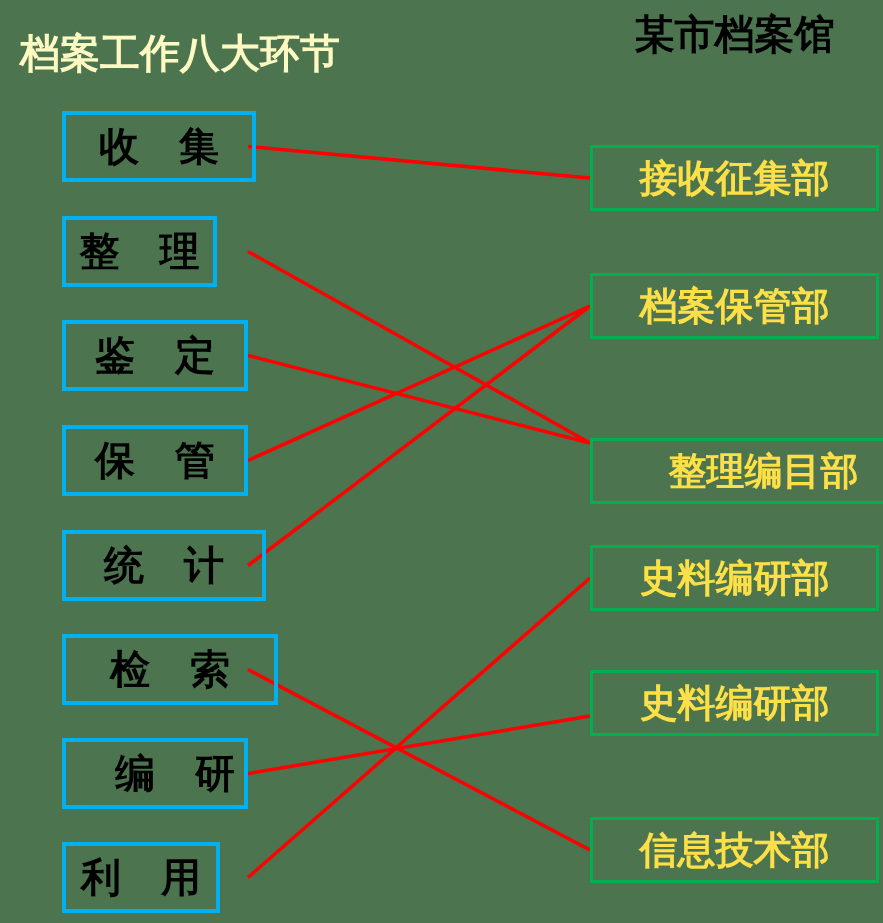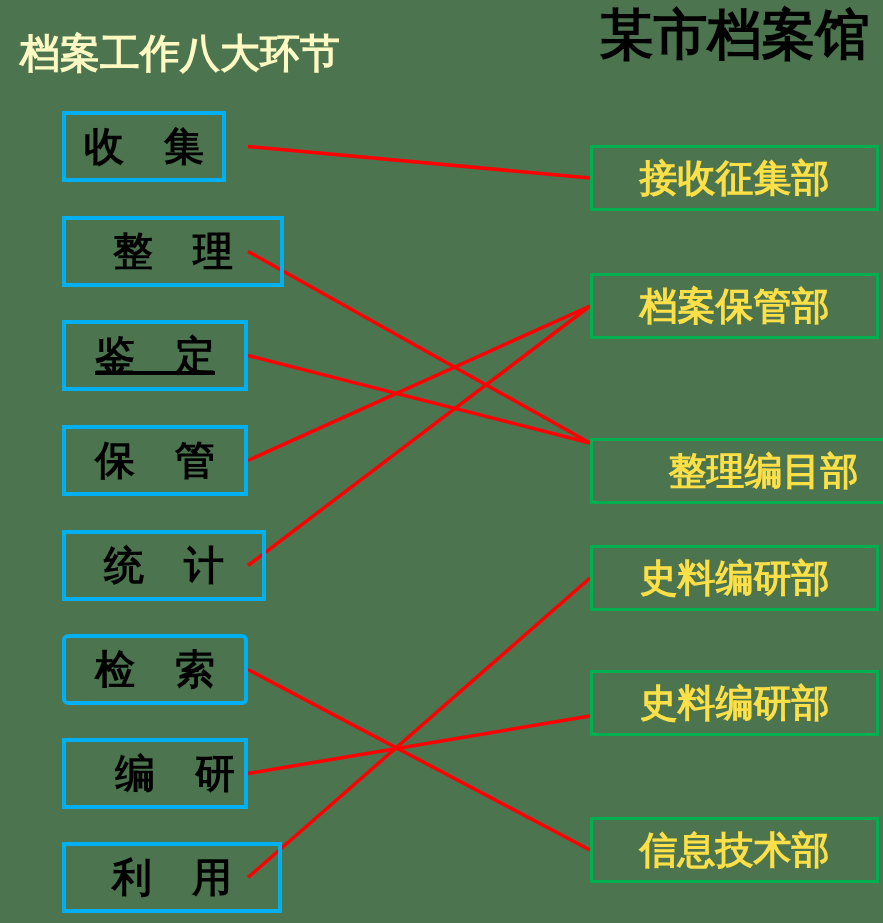--- a/index.html
+++ b/index.html
@@ -26,21 +26,21 @@
     font-weight: 700;
     color: #fef9c3;
     white-space: nowrap;
     letter-spacing: 0px;
   }
   .title-right {
     position: absolute;
     left: 590px; top: 6px;
     width: 289px;
     text-align: center;
-    font-size: 54px;
+    font-size: 40px;
     font-weight: 700;
     color: #000;
     line-height: 57px;
     white-space: nowrap;
   }
   .process-box {
     position: absolute;
     box-sizing: border-box;
     border: 4px solid #00B0F0;
     display: flex;
@@ -76,42 +76,42 @@
       <line x1="248" y1="565.5" x2="590" y2="306" stroke="#FF0000" stroke-width="3.5"></line>
       <line x1="248" y1="669.5" x2="590" y2="850" stroke="#FF0000" stroke-width="3.5"></line>
       <line x1="248" y1="773.5" x2="590" y2="716" stroke="#FF0000" stroke-width="3.5"></line>
       <line x1="248" y1="877.5" x2="590" y2="578" stroke="#FF0000" stroke-width="3.5"></line>
     </svg>
   <div class="title-left">档案工作八大环节</div>
   <div class="title-right">
     <div>某市档案馆</div>
   </div>
   <div id="left-boxes">
-      <div class="process-box" style="left: 62px; top: 111px; width: 164px; height: 71px; border-color: rgb(0, 176, 240);">
+      <div class="process-box" style="left: 62px; top: 111px; width: 194px; height: 71px; border-color: rgb(0, 176, 240);">
         <span>收　集</span>
       </div>
-      <div class="process-box" style="left: 62px; top: 216px; width: 222px; height: 71px; border-color: rgb(0, 176, 240);">
+      <div class="process-box" style="left: 62px; top: 216px; width: 155px; height: 71px; border-color: rgb(0, 176, 240);">
         <span>整　理</span>
       </div>
-      <div class="process-box" style="left: 62px; top: 320px; width: 186px; height: 71px; border-color: rgb(0, 176, 240); text-decoration: underline;">
+      <div class="process-box" style="left: 62px; top: 320px; width: 186px; height: 71px; border-color: rgb(0, 176, 240);">
         <span>鉴　定</span>
       </div>
       <div class="process-box" style="left: 62px; top: 425px; width: 186px; height: 71px; border-color: rgb(0, 176, 240);">
         <span>保　管</span>
       </div>
       <div class="process-box" style="left: 62px; top: 530px; width: 204px; height: 71px; border-color: rgb(0, 176, 240);">
         <span>统　计</span>
       </div>
-      <div class="process-box" style="left: 62px; top: 634px; width: 186px; height: 71px; border-color: rgb(0, 176, 240); border-radius: 6px;">
+      <div class="process-box" style="left: 62px; top: 634px; width: 216px; height: 71px; border-color: rgb(0, 176, 240);">
         <span>检　索</span>
       </div>
       <div class="process-box" style="left: 62px; top: 738px; width: 186px; height: 71px; border-color: rgb(0, 176, 240); padding-left: 40px;">
         <span>编　研</span>
       </div>
-      <div class="process-box" style="left: 62px; top: 842px; width: 220px; height: 71px; border-color: rgb(0, 176, 240);">
+      <div class="process-box" style="left: 62px; top: 842px; width: 158px; height: 71px; border-color: rgb(0, 176, 240);">
         <span>利　用</span>
       </div>
     </div>
   <div id="right-boxes">
       <div class="department-box" style="left: 590px; top: 145px; width: 289px; height: 66px; border-color: rgb(0, 176, 80);">
         <span>接收征集部</span>
       </div>
       <div class="department-box" style="left: 590px; top: 273px; width: 289px; height: 66px; border-color: rgb(0, 176, 80); text-align: right;">
         <span>档案保管部</span>
       </div>

